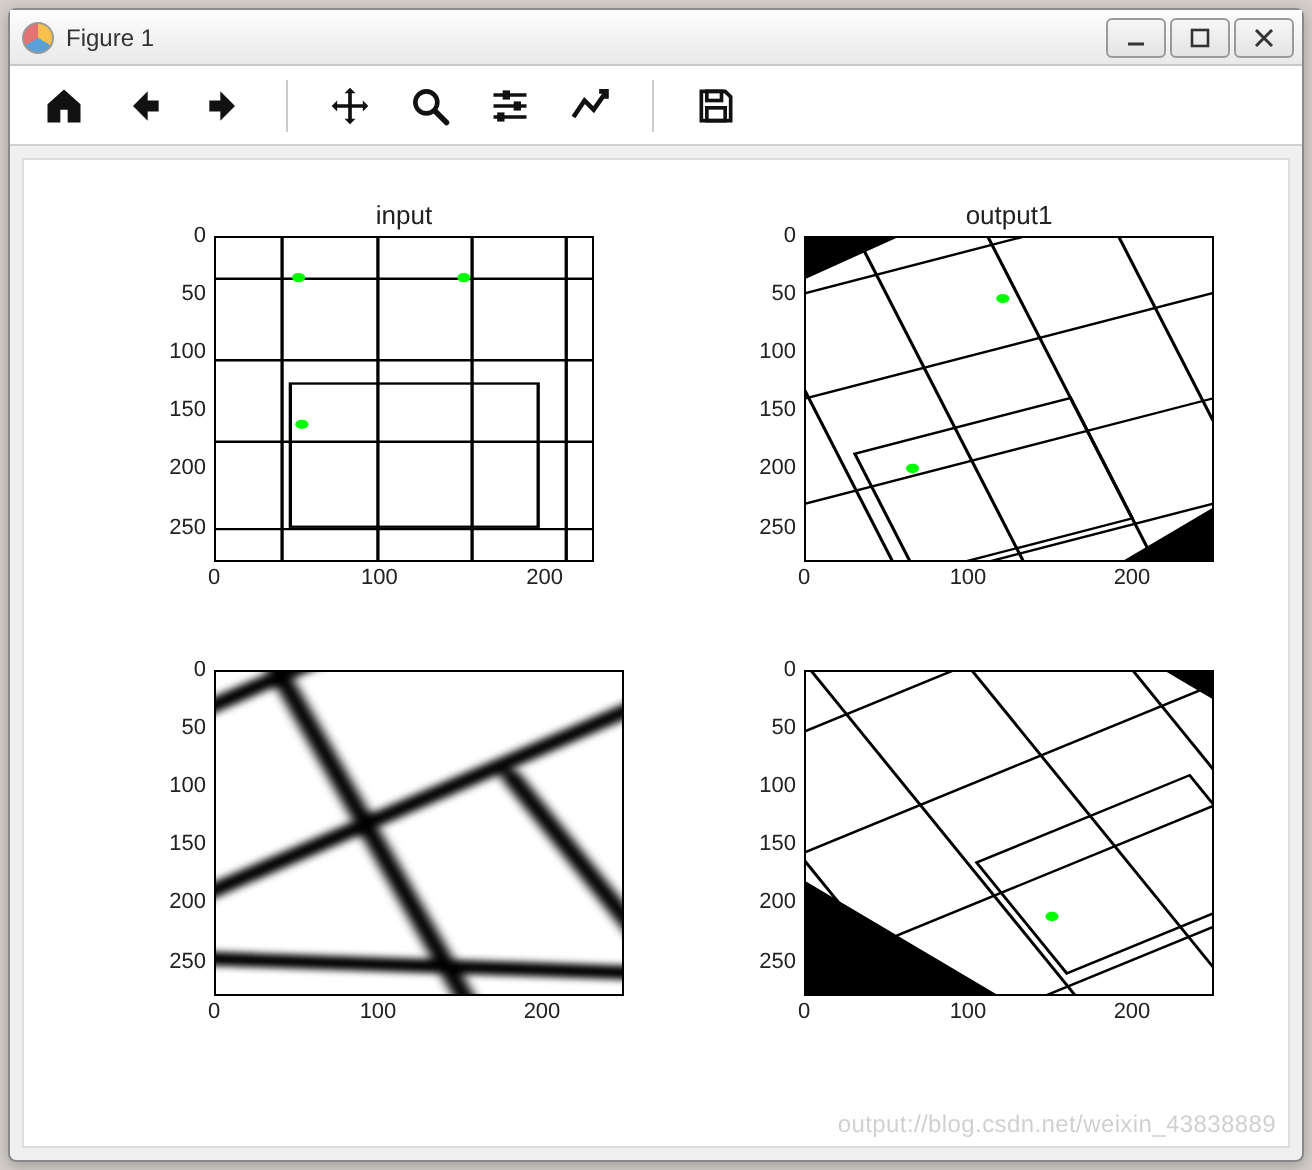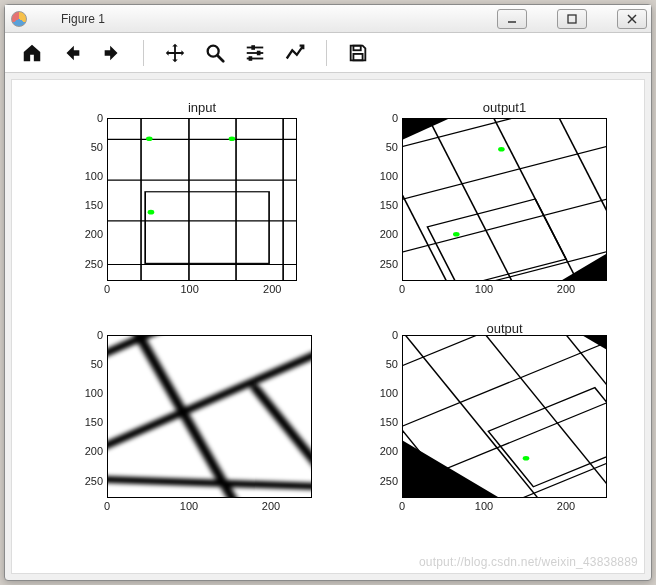--- a/index.html
+++ b/index.html
@@ -25,21 +25,20 @@
     display: flex;
     flex-direction: column;
   }
   .titlebar {
     height: 28px;
     background: linear-gradient(#fdfdfd, #e9e9e9);
     border-bottom: 1px solid #c8c8c8;
     display: flex;
     align-items: center;
     padding: 0 4px 0 6px;
-    gap: 28px;
   }
   .title-icon {
     width: 16px; height: 16px;
     margin-right: 6px;
     border-radius: 50%;
     background: conic-gradient(#f6c04a 0 120deg, #5aa0d8 120deg 240deg, #e57373 240deg 360deg);
     border: 1px solid #999;
   }
   .title-text { flex: 0 0 auto; color: #333; }
   .title-spacer { flex: 1; }
@@ -288,21 +287,20 @@
       <div class="ytick" style="top:35.7%">100</div>
       <div class="ytick" style="top:53.6%">150</div>
       <div class="ytick" style="top:71.4%">200</div>
       <div class="ytick" style="top:89.3%">250</div>
       <div class="xtick" style="left:0%">0</div>
       <div class="xtick" style="left:40%">100</div>
       <div class="xtick" style="left:80%">200</div>
     </div>
 
     <div class="panel" style="left:390px; top:255px; width:205px; height:163px;">
-      <div class="panel-title" style="top:-14px">output</div>
       <div class="axes-frame">
         <svg class="plot" width="205" height="163" viewBox="0 0 250 280" preserveAspectRatio="none">
           <rect x="0" y="0" width="250" height="280" fill="#fff"></rect>
           <polygon points="0,180 0,280 120,280" fill="#000"></polygon>
           <polygon points="250,0 250,25 220,0" fill="#000"></polygon>
           <g stroke="#000" stroke-width="2" transform="rotate(-30 125 140)">
             <line x1="-80" y1="-60" x2="-80" y2="380"></line>
             <line x1="5" y1="-60" x2="5" y2="380"></line>
             <line x1="90" y1="-60" x2="90" y2="380"></line>
             <line x1="175" y1="-60" x2="175" y2="380"></line>

